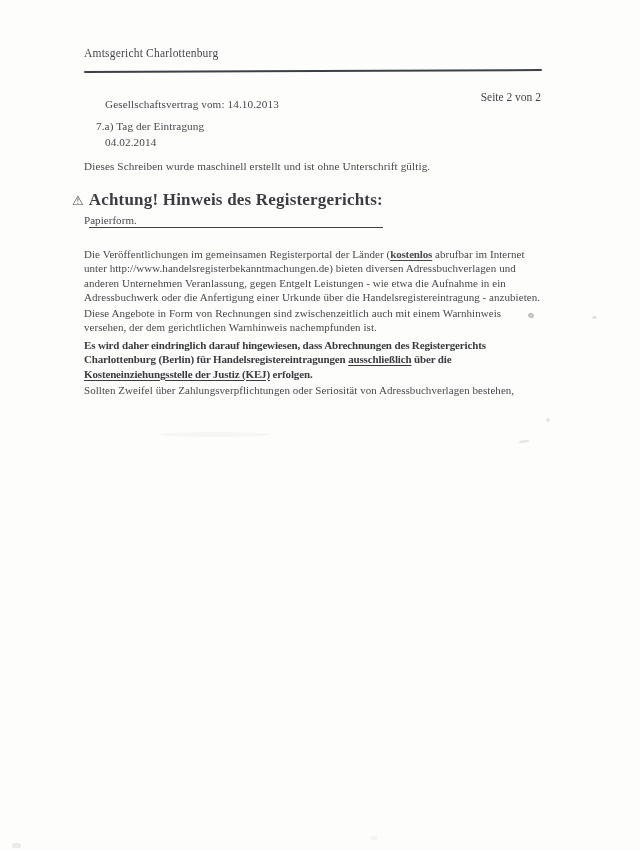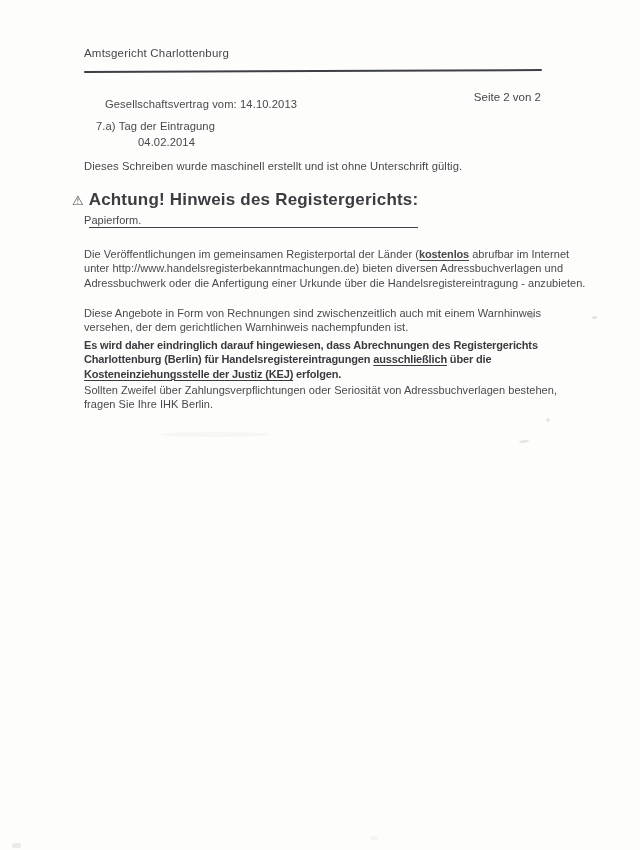--- a/index.html
+++ b/index.html
@@ -6,21 +6,21 @@
     margin: 0;
     padding: 0;
     background: #ffffff;
   }
   .page {
     position: relative;
     width: 640px;
     height: 850px;
     background: #fdfdfc;
     overflow: hidden;
-    font-family: Liberation Sans, sans-serif;
+    font-family: Liberation Serif, serif;
     color: #46484b;
   }
   
   .h-left {
     position: absolute;
     left: 84px;
     top: 47px;
     font-size: 11.5px;
     letter-spacing: 0.2px;
     color: #44464a;
@@ -48,21 +48,21 @@
   
   .meta, .machine-note {
     position: absolute;
     font-size: 11.2px;
     color: #46484b;
     white-space: nowrap;
     letter-spacing: 0.1px;
   }
   .m-contract { left: 105px; top: 98px; }
   .m-label    { left: 96px;  top: 120px; }
-  .m-date     { left: 105px; top: 136px; margin-left: 33px; }
+  .m-date     { left: 105px; top: 136px; }
   .machine-note { left: 84px; top: 160px; }
   
   .notice-heading {
     position: absolute;
     left: 72px;
     top: 190px;
     white-space: nowrap;
   }
   .warn-icon {
     font-size: 13px;
@@ -131,34 +131,34 @@
     <span class="warn-icon">⚠</span><span class="notice-title">Achtung! Hinweis des Registergerichts:</span>
   </div>
 
   <div id="paragraphs">
       <div class="para p-0">
         <div class="pline"><span class="">Papierform.</span></div>
       </div>
       <div class="para p-1">
         <div class="pline"><span class="">Die Veröffentlichungen im gemeinsamen Registerportal der Länder (</span><span class="b u">kostenlos</span><span class=""> abrufbar im Internet</span></div>
         <div class="pline"><span class="">unter http://www.handelsregisterbekanntmachungen.de) bieten diversen Adressbuchverlagen und</span></div>
+        <div class="pline"><span class="">anderen Unternehmen Veranlassung, gegen Entgelt Leistungen - wie etwa die Aufnahme in ein</span></div>
         <div class="pline"><span class="">Adressbuchwerk oder die Anfertigung einer Urkunde über die Handelsregistereintragung - anzubieten.</span></div>
       </div>
       <div class="para p-2">
         <div class="pline"><span class="">Diese Angebote in Form von Rechnungen sind zwischenzeitlich auch mit einem Warnhinweis</span></div>
         <div class="pline"><span class="">versehen, der dem gerichtlichen Warnhinweis nachempfunden ist.</span></div>
       </div>
       <div class="para p-3">
         <div class="pline"><span class="b ">Es wird daher eindringlich darauf hingewiesen, dass Abrechnungen des Registergerichts</span></div>
         <div class="pline"><span class="b ">Charlottenburg (Berlin) für Handelsregistereintragungen </span><span class="b u">ausschließlich</span><span class="b "> über die</span></div>
         <div class="pline"><span class="b u">Kosteneinziehungsstelle der Justiz (KEJ)</span><span class="b "> erfolgen.</span></div>
       </div>
       <div class="para p-4">
         <div class="pline"><span class="">Sollten Zweifel über Zahlungsverpflichtungen oder Seriosität von Adressbuchverlagen bestehen,</span></div>
-        <div class="pline"><span class="">fragen Sie Ihre IHK Berlin.</span></div>
       </div>
     </div>
 
   <div class="speck sp-1"></div>
   <div class="speck sp-2"></div>
   <div class="speck sp-3"></div>
   <div class="speck sp-4"></div>
   <div class="speck sp-5"></div>
   <div class="speck sp-6"></div>
   <div class="speck sp-7"></div>

